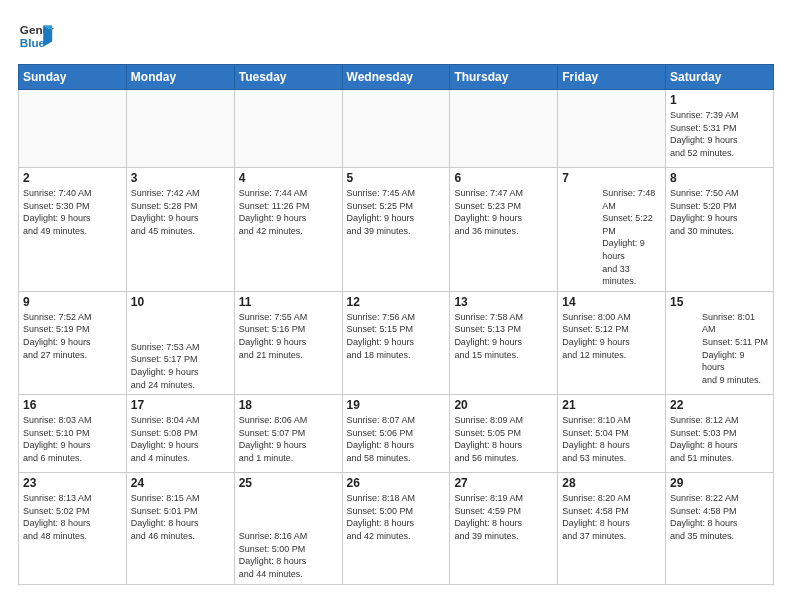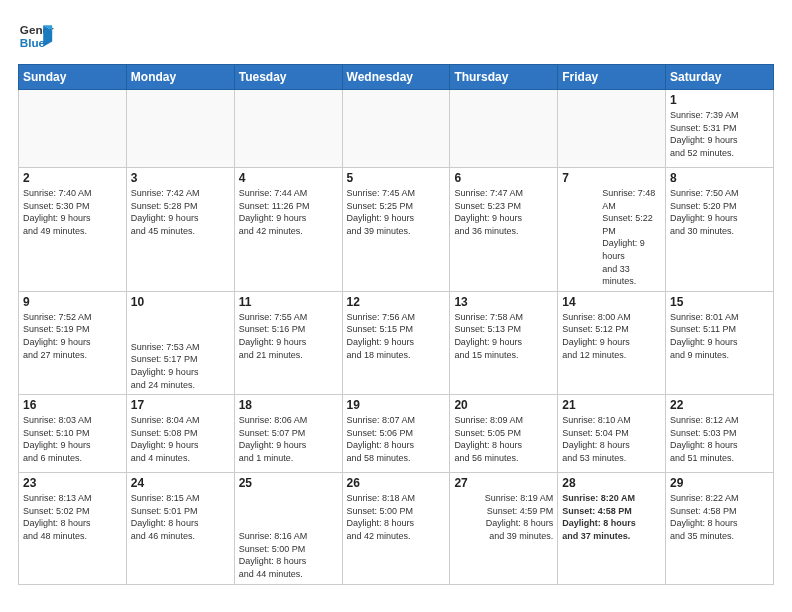--- a/index.html
+++ b/index.html
@@ -220,21 +220,21 @@
           </td>
           <td>
             <span class="day-number">14</span>
             <div class="day-info" style="white-space: pre-line;">Sunrise: 8:00 AM
 Sunset: 5:12 PM
 Daylight: 9 hours
 and 12 minutes.</div>
           </td>
           <td>
             <span class="day-number">15</span>
-            <div class="day-info" style="white-space: pre-line;">Sunrise: 8:01 AM
+            <div class="day-info" style="white-space: pre-line; margin-left: 32px;">Sunrise: 8:01 AM
 Sunset: 5:11 PM
 Daylight: 9 hours
 and 9 minutes.</div>
           </td>
         </tr>
         <tr>
           <td>
             <span class="day-number">16</span>
             <div class="day-info" style="white-space: pre-line;">Sunrise: 8:03 AM
 Sunset: 5:10 PM
@@ -308,28 +308,28 @@
           </td>
           <td>
             <span class="day-number">26</span>
             <div class="day-info" style="white-space: pre-line;">Sunrise: 8:18 AM
 Sunset: 5:00 PM
 Daylight: 8 hours
 and 42 minutes.</div>
           </td>
           <td>
             <span class="day-number">27</span>
-            <div class="day-info" style="white-space: pre-line; text-align: right;">Sunrise: 8:19 AM
+            <div class="day-info" style="white-space: pre-line;">Sunrise: 8:19 AM
 Sunset: 4:59 PM
 Daylight: 8 hours
 and 39 minutes.</div>
           </td>
           <td>
             <span class="day-number">28</span>
-            <div class="day-info" style="white-space: pre-line; font-weight: bold;">Sunrise: 8:20 AM
+            <div class="day-info" style="white-space: pre-line;">Sunrise: 8:20 AM
 Sunset: 4:58 PM
 Daylight: 8 hours
 and 37 minutes.</div>
           </td>
           <td>
             <span class="day-number">29</span>
             <div class="day-info" style="white-space: pre-line;">Sunrise: 8:22 AM
 Sunset: 4:58 PM
 Daylight: 8 hours
 and 35 minutes.</div>

